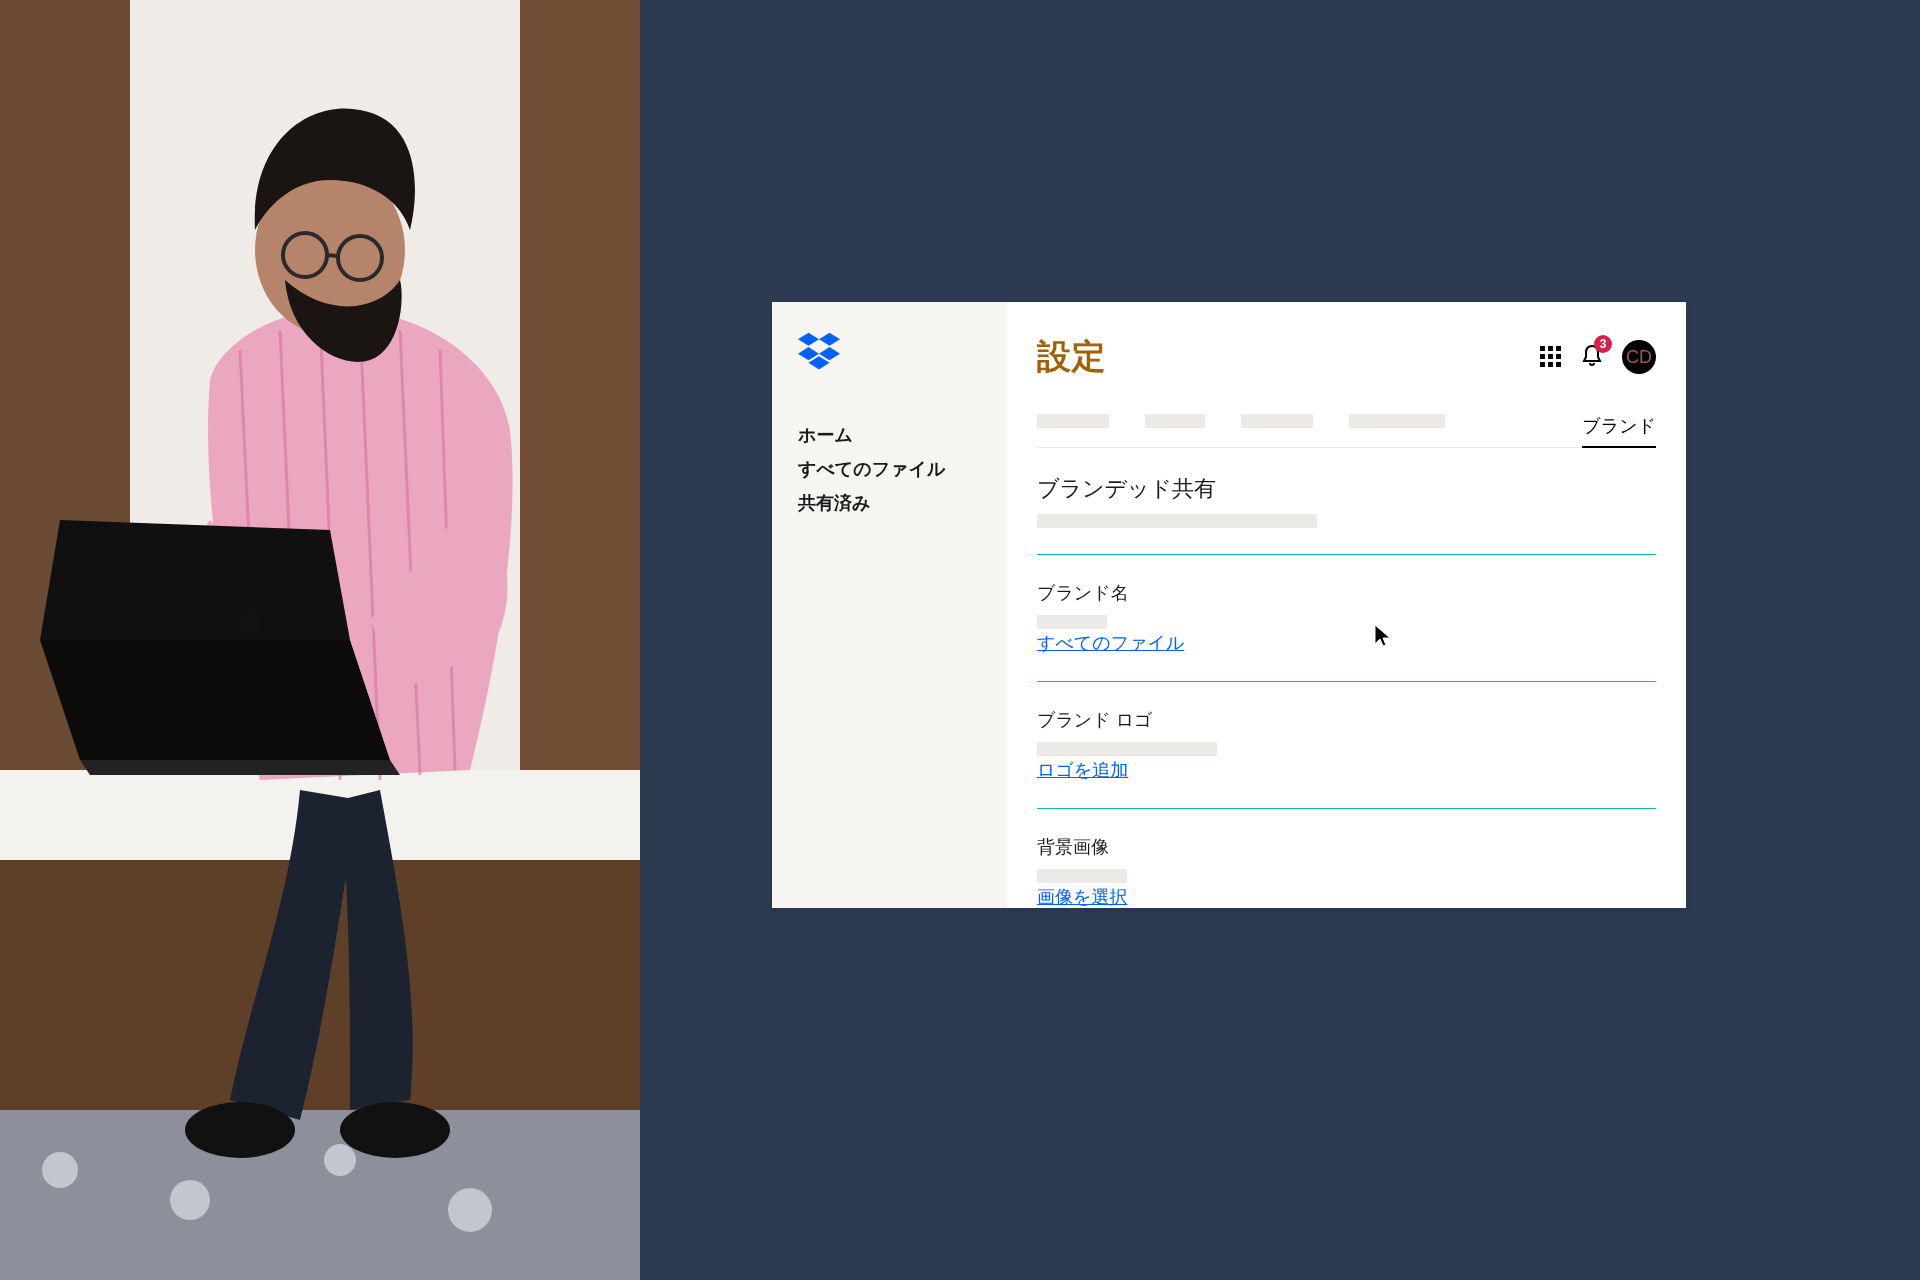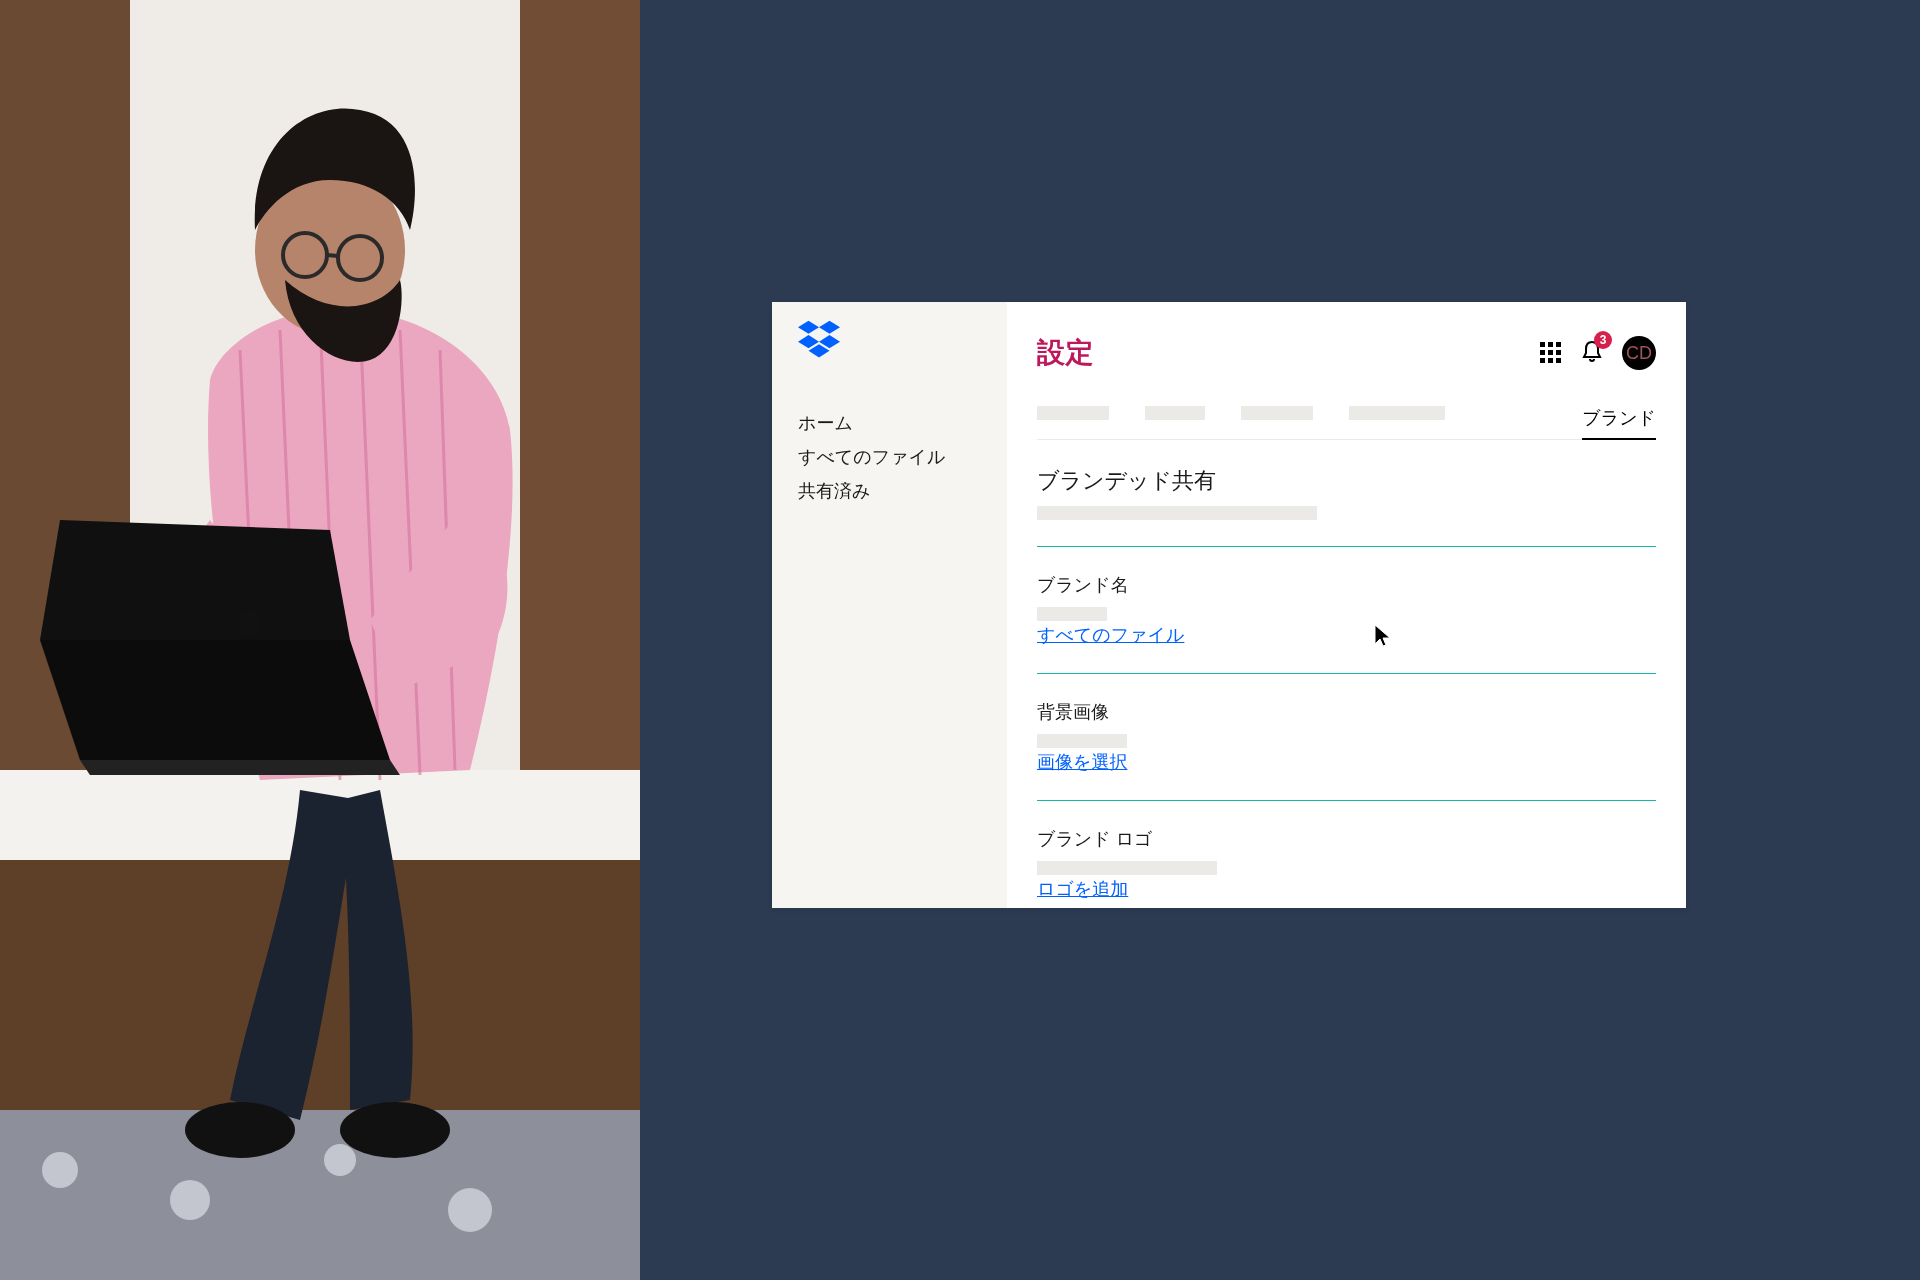--- a/index.html
+++ b/index.html
@@ -41,21 +41,22 @@
     box-shadow: 0 2px 6px rgba(0,0,0,0.08);
     display: flex;
     overflow: hidden;
   }
 
   
   .sidebar {
     width: 235px;
     flex: 0 0 235px;
     background: #f7f5f2;
-    padding: 18px 26px;
+    padding: 30px 26px;
+    font-weight: bold;
   }
   .logo { width: 42px; height: 38px; margin-bottom: 48px; }
   .nav-list { list-style: none; }
   .nav-item {
     font-size: 18px;
     color: #1a1a1a;
     line-height: 1;
     padding: 8px 0;
     cursor: pointer;
   }
@@ -66,23 +67,23 @@
     padding: 32px 30px 0 30px;
     position: relative;
   }
   .header-row {
     display: flex;
     align-items: center;
     justify-content: space-between;
     margin-bottom: 34px;
   }
   .page-title {
-    font-size: 28px;
+    font-size: 34px;
     font-weight: 700;
-    color: #be185d;
+    color: #a16207;
     letter-spacing: 0.5px;
   }
   .header-actions {
     display: flex;
     align-items: center;
     gap: 18px;
   }
   .grid-icon {
     width: 22px; height: 22px;
     display: grid;
@@ -311,34 +312,34 @@
       <div class="section section-row">
         <div>
           <div class="section-sub">ブランド名</div>
           <div class="grey-bar gb-70"></div>
         </div>
         <a class="action-link">すべてのファイル</a>
       </div>
 
       <div class="section section-row">
         <div>
+          <div class="section-sub">ブランド ロゴ</div>
+          <div class="grey-bar gb-180"></div>
+        </div>
+        <a class="action-link">ロゴを追加</a>
+      </div>
+
+      <div class="section section-row">
+        <div>
           <div class="section-sub">背景画像</div>
           <div class="grey-bar gb-90"></div>
         </div>
         <a class="action-link">画像を選択</a>
       </div>
 
-      <div class="section section-row">
-        <div>
-          <div class="section-sub">ブランド ロゴ</div>
-          <div class="grey-bar gb-180"></div>
-        </div>
-        <a class="action-link">ロゴを追加</a>
-      </div>
-
     </main>
 
     <svg class="cursor-glyph" style="left:600px; top:322px;" viewBox="0 0 20 24">
       <path d="M2 1 L2 20 L7 15 L10 22 L13 21 L10 14 L17 14 Z" fill="#000" stroke="#fff" stroke-width="1"></path>
     </svg>
 
   </div>
 
 </div>
 

